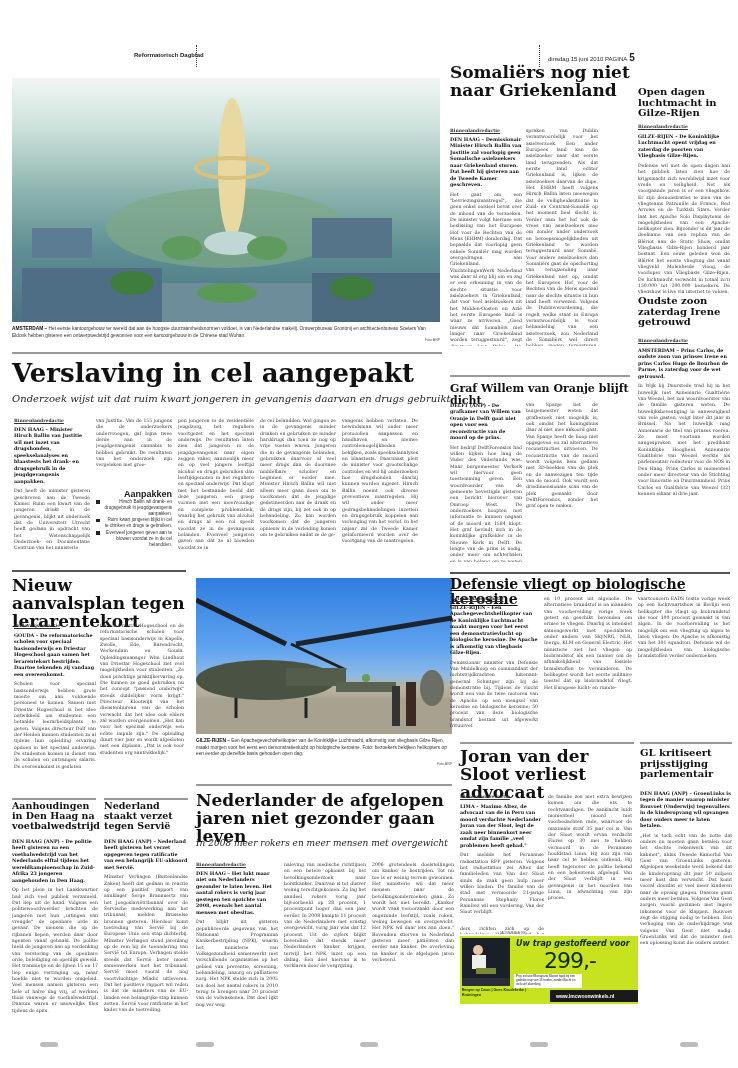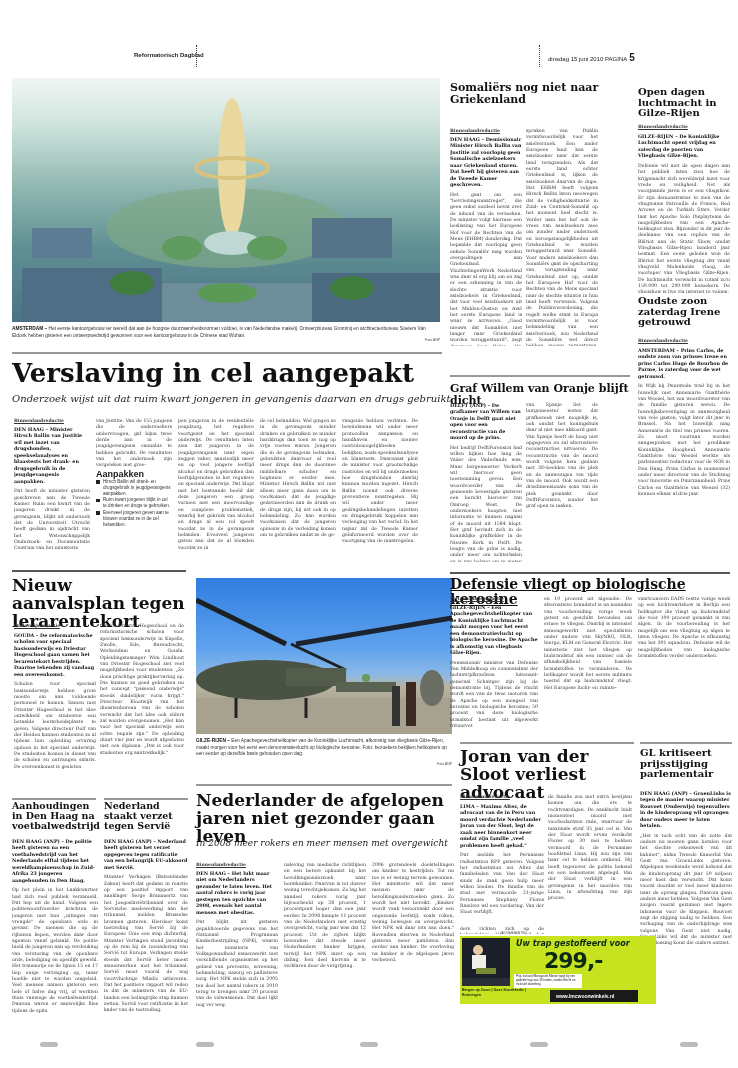--- a/index.html
+++ b/index.html
@@ -56,21 +56,21 @@
     <ellipse cx="120" cy="205" rx="22" ry="12" fill="#3e7d3e"></ellipse>
     <ellipse cx="340" cy="210" rx="22" ry="12" fill="#3e7d3e"></ellipse>
   </svg>
 </div>
 <div class="abs caption" style="left:12px;top:326px;width:428px;">
   <b>AMSTERDAM –</b>
   <span>Het eerste kantoorgebouw ter wereld dat aan de hoogste duurzaamheidsnormen voldoet, is van Nederlandse makelij. Ontwerpbureau Grontmij en architectenbureau Soeters Van Eldonk hebben gisteren een ontwerpwedstrijd gewonnen voor een kantoorgebouw in de Chinese stad Wuhan.</span>
 </div>
 <div class="abs photo-credit" style="left:400px;top:338px;width:40px;">Foto ANP</div>
 
-<div class="abs head" style="left:450px;top:82px;width:180px;font-size:11px;">Somaliërs nog niet naar Griekenland</div>
+<div class="abs head" style="left:450px;top:64px;width:180px;font-size:17px;">Somaliërs nog niet naar Griekenland</div>
 <div class="abs byline" style="left:450px;top:128px;">Binnenlandredactie</div>
 <div class="abs col" style="left:450px;top:136px;width:72px;height:210px;">
   <div class="lead">DEN HAAG – Demissionair Minister Hirsch Ballin van Justitie zal voorlopig geen Somalische asielzoekers naar Griekenland sturen. Dat heeft hij gisteren aan de Tweede Kamer geschreven.</div>
   <div class="body" style="margin-top:4px;">Het gaat om een "bevriezingsmaatregel", die geen enkel oordeel bevat over de inhoud van de verzoeken. De minister volgt hiermee een beslissing van het Europese Hof voor de Rechten van de Mens (EHRM) donderdag. Dat bepaalde dat voorlopig geen enkele Somaliër mag worden overgedragen aan Griekenland. VluchtelingenWerk Nederland was daar al erg blij om en zag er een erkenning in van de slechte situatie voor asielzoekers in Griekenland, dat voor veel asielzoekers uit het Midden-Oosten en Azië het eerste Europese land is waar ze arriveren. „Goed nieuws dat Somaliërs niet langer naar Griekenland worden teruggestuurd", zegt directeur Igor Bakic. „We roepen al jaren dat de situatie daar erg slecht is. Het is nu nog wachten op een inhoudelijke uitspraak van het hof." Het eerste Europese land waar asielzoekers voet aan wal zetten, is volgens de zogenoemde af-</div>
 </div>
 <div class="abs col" style="left:526px;top:128px;width:72px;height:218px;">
   <div class="body">spraken van Dublin verantwoordelijk voor het asielverzoek. Een ander Europees land kan de asielzoeker naar dat eerste land terugzenden. Als dat eerste land echter Griekenland is, lijken de asielzoekers daarvan de dupe. Het EHRM heeft volgens Hirsch Ballin laten meewegen dat de veiligheidssituatie in Zuid- en Centraal-Somalië op het moment heel slecht is. Verder nam het hof ook de vrees van asielzoekers mee om zonder nader onderzoek en beroepsmogelijkheden uit Griekenland te worden teruggestuurd naar Somalië. Voor andere asielzoekers dan Somaliërs gaat de opschorting van terugzending naar Griekenland niet op, omdat het Europees Hof voor de Rechten van de Mens speciaal naar de slechte situatie in hun land heeft verwezen. Volgens de Dublinverordening, die regelt welke staat in Europa verantwoordelijk is voor behandeling van een asielverzoek, zou Nederland de Somaliërs wel direct hebben mogen terugsturen. Het eerste Europese land waar asielzoekers voet aan wal zetten, is volgens de afspraken verantwoordelijk voor het asielverzoek. Als zij vervolgens doorreizen en in Nederland asiel aanvragen, mogen zij volgens deze afspraken onmiddellijk de deur worden gewezen.</div>
 </div>
 
 <div class="abs head" style="left:638px;top:87px;width:92px;font-size:10px;">Open dagen luchtmacht in Gilze-Rijen</div>
@@ -90,21 +90,21 @@
 <div class="abs rule" style="left:12px;top:352px;width:430px;"></div>
 <div class="abs head" style="left:12px;top:360px;width:430px;font-size:26px;">Verslaving in cel aangepakt</div>
 <div class="abs sub" style="left:12px;top:393px;width:500px;font-size:10px;">Onderzoek wijst uit dat ruim kwart jongeren in gevangenis daarvan en drugs gebruikt</div>
 <div class="abs byline" style="left:14px;top:418px;">Binnenlandredactie</div>
 <div class="abs col" style="left:14px;top:426px;width:76px;height:136px;">
   <div class="lead">DEN HAAG – Minister Hirsch Ballin van Justitie wil met inzet van drugshonden, speekselanalyses en blaastests het drank- en drugsgebruik in de jeugdgevangenis aanpakken.</div>
   <div class="body" style="margin-top:4px;">Dat heeft de minister gisteren geschreven aan de Tweede Kamer. Ruim een kwart van de jongeren drinkt in de gevangenis, blijkt uit onderzoek dat de Universiteit Utrecht heeft gedaan in opdracht van het Wetenschappelijk Onderzoek- en Documentatie Centrum van het ministerie</div>
 </div>
 <div class="abs col" style="left:96px;top:418px;width:76px;height:144px;">
   <div class="body">van Justitie. Van de 155 jongens die de onderzoekers ondervroegen, gaf bijna twee derde aan in de jeugdgevangenis cannabis te hebben gebruikt. De resultaten van het onderzoek zijn vergeleken met groe-</div>
-  <div class="infobox" style="margin-top:0;">
+  <div class="infobox" style="margin-top:20px;text-align:right;">
     <div class="infobox-title">Aanpakken</div>
     <ul>
       <li>Hirsch Ballin wil drank- en drugsgebruik in jeugdgevangenis aanpakken.</li>
       <li>Ruim kwart jongeren blijkt in cel te drinken en drugs te gebruiken.</li>
       <li>Evenveel jongeren geven aan te blowen voordat ze in de cel belandden.</li>
     </ul>
   </div>
 </div>
 <div class="abs col" style="left:178px;top:418px;width:76px;height:144px;">
   <div class="body">pen jongeren in de residentiële jeugdzorg, het reguliere voortgezet en het speciaal onderwijs. De resultaten laten zien dat jongeren in de jeugdgevangenis naar eigen zeggen vaker, aanzienlijk meer en op veel jongere leeftijd alcohol en drugs gebruiken dan leeftijdgenoten in het reguliere en speciaal onderwijs. Dat klopt met het bestaande beeld dat deze jongeren een groep vormen met een meervoudige en complexe problematiek, waarbij het gebruik van alcohol en drugs al een rol speelt voordat ze in de gevangenis belanden. Evenveel jongeren gaven aan dat ze al blowden voordat ze in</div>
@@ -218,31 +218,31 @@
   <div class="body">naleving van medische richtlijnen en een betere opkomst bij het bevolkingsonderzoek naar borstkanker. Daarvan is tot dusver weinig terechtgekomen. Zo lag het aandeel rokers vorig jaar bijvoorbeeld op 28 procent, 1 procentpunt hoger dan een jaar eerder. In 2008 kampte 11 procent van de Nederlanders met ernstig overgewicht, vorig jaar was dat 12 procent. Uit de cijfers blijkt bovendien dat steeds meer Nederlanders kanker krijgen, terwijl het NPK inzet op een daling. Een deel hiervan is te verklaren door de vergrijzing.</div>
 </div>
 <div class="abs col" style="left:372px;top:862px;width:82px;height:188px;">
   <div class="body">2006 grotendeels doelstellingen om kanker te bestrijden. Tot nu toe is er weinig terrein gewonnen. Het ministerie wil dat meer mensen naar de bevolkingsonderzoeken gaan. Zo wordt het niet bereikt. „Kanker wordt vaak veroorzaakt door een ongezonde leefstijl, zoals roken, weinig bewegen en overgewicht. Het NPK wil daar iets aan doen." Bovendien stierven in Nederland gisteren meer patiënten dan eerder aan kanker. De overleving na kanker is de afgelopen jaren verbeterd.</div>
 </div>
 <div class="abs col" style="left:460px;top:926px;width:84px;height:8px;">
   <div class="body">ders richten zich op de behandeling. Het NPK wil het aantal mensen met overgewicht terugdringen. „Kanker verdient meer aandacht en daarom is er een Nationaal Programma Kankerbestrijding", aldus een woordvoerder. Het NPK wil onder meer dat er sneller en beter gediagnosticeerd wordt en dat patiënten sneller worden behandeld.</div>
 </div>
 
 <div class="abs" style="left:500px;top:931px;font-family:'Liberation Sans',sans-serif;font-size:3.5px;color:#666;">(ADVERTENTIE)</div>
-<div class="abs ad" style="left:460px;top:936px;width:196px;height:68px;">
+<div class="abs ad" style="left:460px;top:936px;width:178px;height:68px;">
   <div class="abs" style="left:2px;top:2px;width:48px;height:48px;background:#1b1f2a;">
     <svg width="48" height="48" viewBox="0 0 48 48">
       <circle cx="16" cy="12" r="5" fill="#e8c9a6"></circle>
       <rect x="10" y="17" width="14" height="14" fill="#efefe7"></rect>
       <rect x="14" y="30" width="20" height="6" fill="#7a8a34"></rect>
       <rect x="0" y="40" width="48" height="8" fill="#2a2e38"></rect>
     </svg>
   </div>
   <div class="abs" style="left:56px;top:3px;width:122px;font-family:'DejaVu Sans',sans-serif;font-weight:bold;font-style:italic;font-size:8px;color:#0c2a12;">Uw trap gestoffeerd voor</div>
-  <div class="abs" style="left:84px;top:12px;font-family:'DejaVu Sans',sans-serif;font-weight:bold;font-size:22px;color:#0c2a12;letter-spacing:-1px;">299,-</div>
+  <div class="abs" style="left:84px;top:12px;font-family:'DejaVu Sans',sans-serif;font-weight:normal;font-size:22px;color:#0c2a12;letter-spacing:-1px;">299,-</div>
   <div class="abs" style="left:54px;top:38px;width:68px;background:#fff;font-family:'Liberation Sans',sans-serif;font-size:3px;line-height:1.3;padding:1px 2px;color:#222;">Prijs inclusief Bonaparte Morion tapijt bij een gedekte trap van 13 treden, zonder Bocht en inclusief afwerking.</div>
   <div class="abs" style="left:2px;top:52px;width:70px;font-family:'Liberation Sans',sans-serif;font-weight:bold;font-size:3.6px;line-height:1.4;color:#0c2a12;">Bergen op Zoom | Goes Koudekerke | Kruiningen</div>
   <div class="abs" style="left:90px;top:54px;width:88px;height:12px;background:#1a1a1a;color:#fff;font-family:'Liberation Sans',sans-serif;font-weight:bold;font-size:5px;line-height:12px;padding-left:6px;">www.lmcwoonwinkels.nl</div>
 </div>
 
 <div class="abs bar-bottom" style="left:40px;top:1042px;"></div>
 <div class="abs bar-bottom" style="left:196px;top:1042px;"></div>
 <div class="abs bar-bottom" style="left:360px;top:1042px;"></div>
 <div class="abs bar-bottom" style="left:530px;top:1042px;"></div>
 <div class="abs bar-bottom" style="left:680px;top:1042px;"></div>

